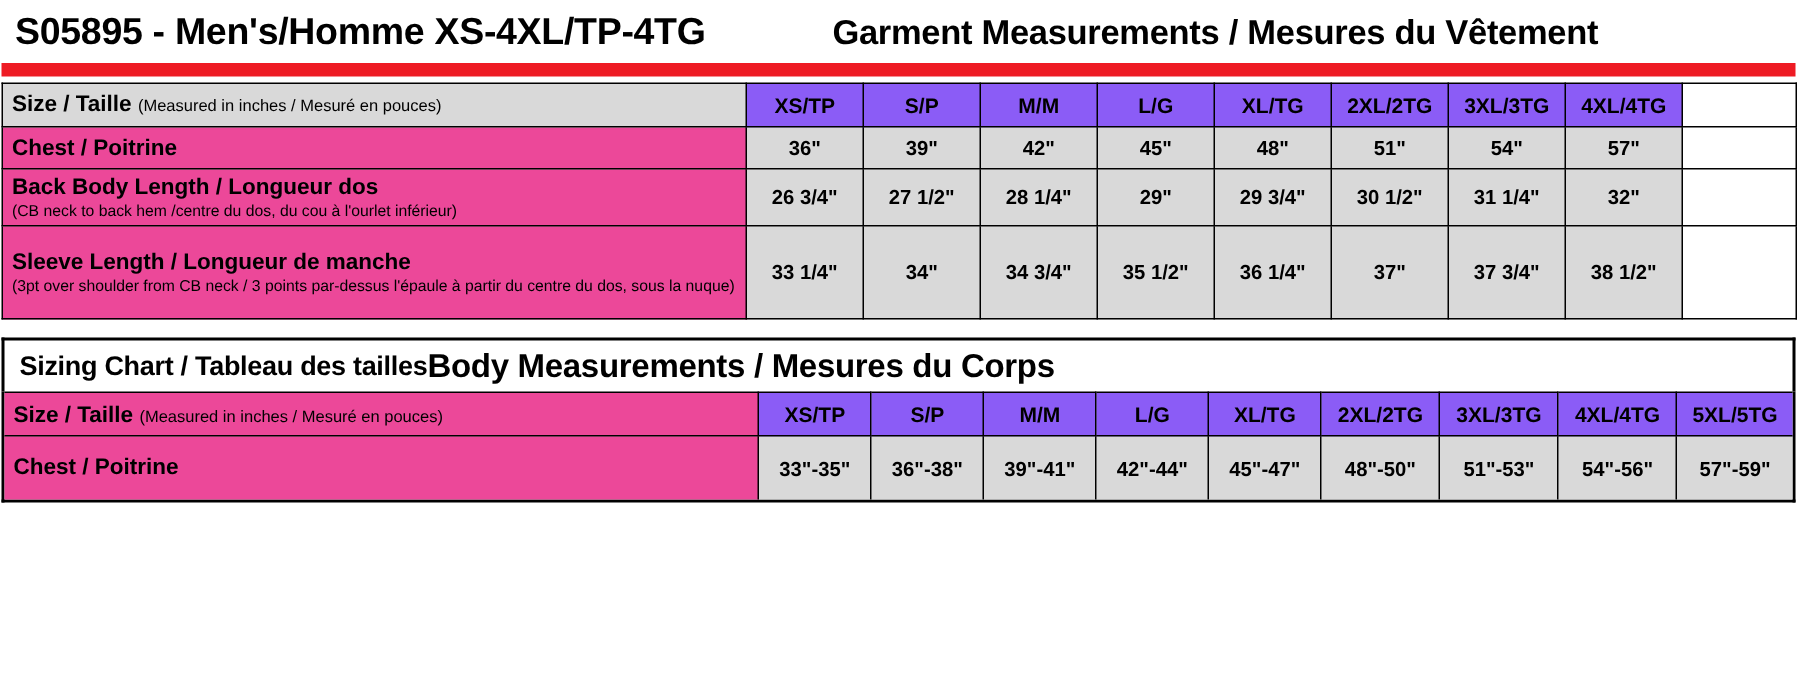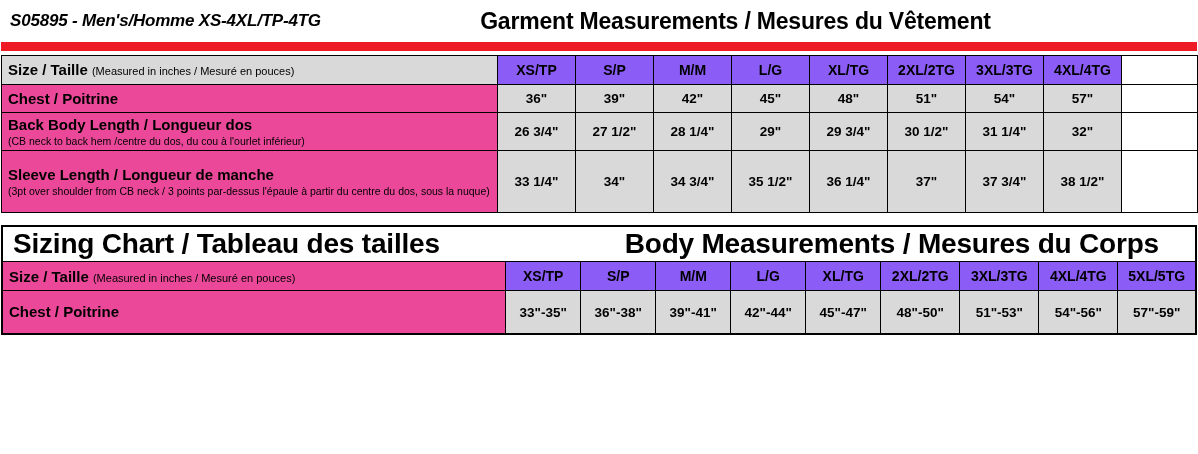--- a/index.html
+++ b/index.html
@@ -23,25 +23,24 @@
 
   
   .garment-header {
     display: flex;
     align-items: center;
     height: 42px;
     padding: 0 8px 0 10px;
     box-sizing: border-box;
   }
   .style-code {
-    font-size: 17px;
-    font-weight: bold;
-    letter-spacing: -0.2px;
-    white-space: nowrap;
-    font-style: italic;
+    font-size: 25px;
+    font-weight: bold;
+    letter-spacing: -0.2px;
+    white-space: nowrap;
   }
   .garment-title {
     flex: 1;
     text-align: center;
     font-size: 23px;
     font-weight: bold;
     letter-spacing: -0.2px;
     padding-right: 40px;
     white-space: nowrap;
   }
@@ -115,29 +114,29 @@
     align-items: center;
     height: 36px;
     border: 2px solid #000;
     border-bottom: none;
     margin: 0 1px;
     box-sizing: border-box;
     padding: 0 6px 0 10px;
     background: #fff;
   }
   .sizing-title {
-    font-size: 28px;
+    font-size: 18px;
     font-weight: bold;
     letter-spacing: -0.2px;
     white-space: nowrap;
   }
   .body-title {
     flex: 1;
-    text-align: right;
-    font-size: 28px;
+    text-align: left;
+    font-size: 22px;
     font-weight: bold;
     letter-spacing: -0.2px;
     padding-right: 30px;
     white-space: nowrap;
   }
   .outer-box { border: 2px solid #000; border-top: none; margin: 0 1px; }
   .outer-box table { width: 100%; margin: 0; }
   .outer-box td { border: 1.6px solid #000; }
   .outer-box tr td:first-child { border-left: none; }
   .outer-box tr td:last-child { border-right: none; }

